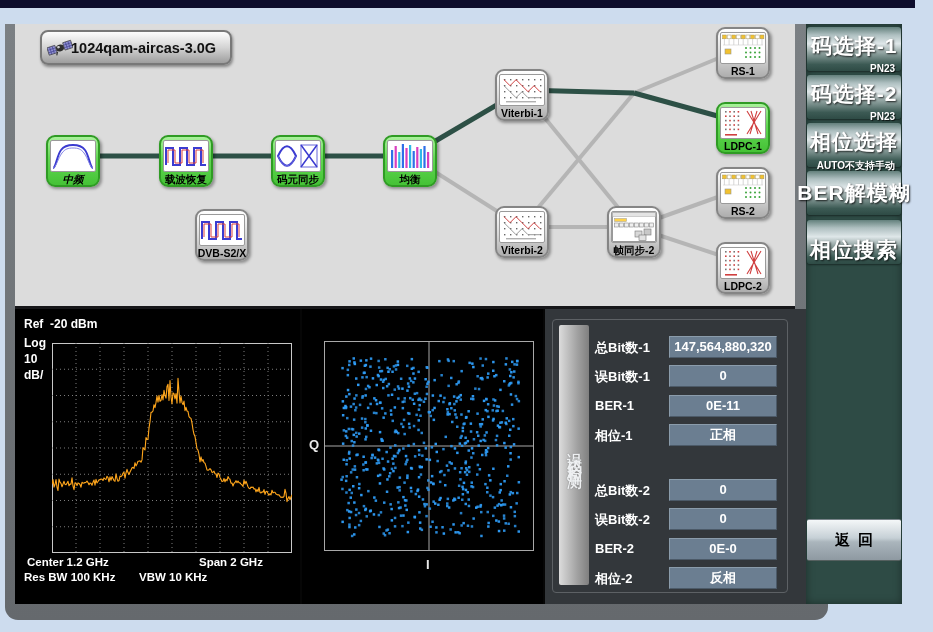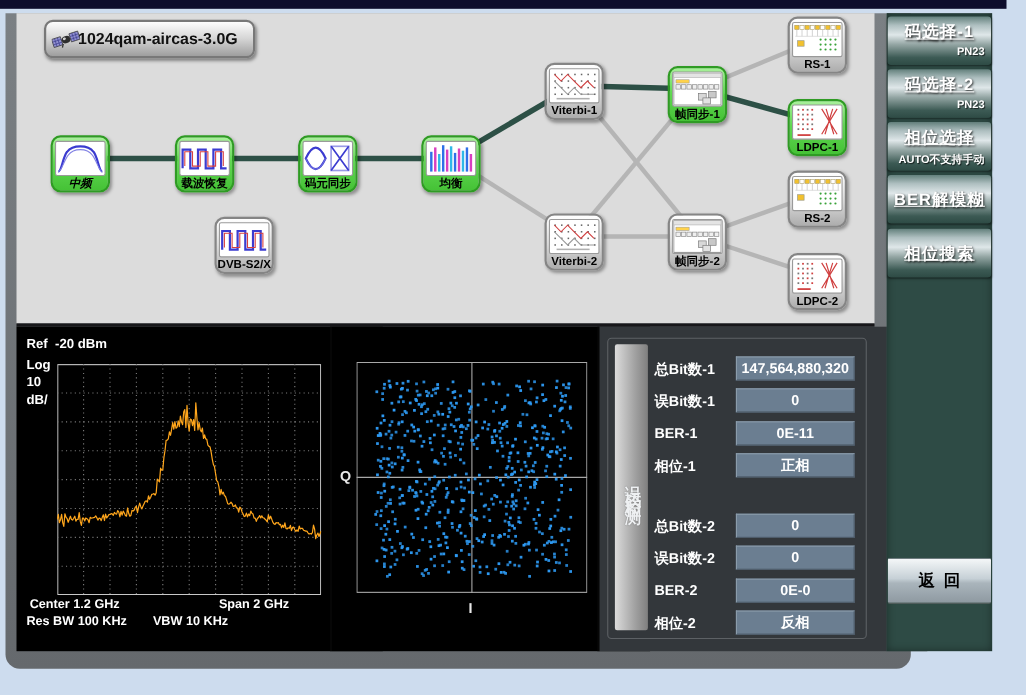--- a/index.html
+++ b/index.html
@@ -1,19 +1,19 @@
 <!DOCTYPE html>
 <html><head>
 <meta charset="utf-8">
 <style>
   html,body{margin:0;padding:0;width:933px;height:632px;overflow:hidden;
     background:#cddcee;font-family:"Liberation Sans","DejaVu Sans",sans-serif;}
   .abs{position:absolute;}
   .topbar{position:absolute;left:0;top:0;width:915px;height:8px;background:#0d0d2c;}
-  .window{position:absolute;left:5px;top:12px;width:823px;height:596px;
+  .window{position:absolute;left:5px;top:24px;width:823px;height:596px;
     background:linear-gradient(180deg,#7b8084,#65696d);border-radius:0 0 13px 13px;}
   .canvas{position:absolute;left:10px;top:0;width:780px;height:282px;background:#dcdcdc;overflow:hidden;}
   .hdiv{position:absolute;left:10px;top:282px;width:780px;height:3px;background:#17171a;}
   .panel{position:absolute;top:285px;height:295px;background:#000;overflow:hidden;padding-left:48px;}
   .spectrum{left:10px;width:285px;}
   .vdiv1{position:absolute;left:295px;top:285px;width:2px;height:295px;background:#060606;}
   .constellation{left:297px;width:241px;}
   .vdiv2{position:absolute;left:538px;top:285px;width:2px;height:295px;background:#060606;}
   .stats{left:540px;width:250px;background:#33373b;}
   .sidebar{position:absolute;left:801px;top:0;width:96px;height:580px;background:#2e4b45;
@@ -46,22 +46,22 @@
   .vbar span{writing-mode:vertical-rl;color:#eef0f2;font-size:15px;font-weight:bold;
     letter-spacing:7px;text-shadow:0 0 1px #555;}
   .st-lab{position:absolute;left:50px;color:#fff;font-weight:bold;font-size:13px;white-space:nowrap;}
   .st-val{position:absolute;left:124px;width:108px;height:22px;background:#6b7e91;
     border:1px solid;border-color:#8b9cab #4c5a68 #4c5a68 #8b9cab;box-sizing:border-box;
     color:#fff;font-weight:bold;font-size:13px;text-align:center;line-height:20px;white-space:nowrap;}
   
   .side-btn{position:absolute;left:1px;width:94px;height:44px;border-radius:3px;cursor:pointer;
     background:linear-gradient(180deg,#63807c 0%,#aebfc0 18%,#dfe7e9 38%,#93a5a3 58%,#3c5a54 85%,#2e4b45 100%);
     box-shadow:0 1px 2px rgba(0,0,0,.45);color:#fff;font-weight:bold;box-sizing:border-box;}
-  .side-btn .t{text-align:center;font-size:15px;margin-top:5px;letter-spacing:1px;
-    text-shadow:1px 1px 2px rgba(0,0,0,.8);white-space:nowrap;text-decoration:underline;}
+  .side-btn .t{text-align:center;font-size:21px;margin-top:5px;letter-spacing:1px;
+    text-shadow:1px 1px 2px rgba(0,0,0,.8);white-space:nowrap;}
   .side-btn .v{text-align:right;font-size:10px;padding-right:6px;margin-top:3px;
     text-shadow:1px 1px 1px rgba(0,0,0,.7);white-space:nowrap;overflow:hidden;}
   .side-btn.single{display:flex;align-items:center;justify-content:center;}
   .side-btn.single .t{margin-top:0;}
   .back-btn{position:absolute;left:1px;top:495px;width:94px;height:40px;cursor:pointer;
     background:linear-gradient(180deg,#f4f7f8 0%,#c6d0d6 45%,#aab5bc 55%,#8e99a1 100%);
     color:#000;font-weight:bold;font-size:15px;display:flex;align-items:center;justify-content:center;
     letter-spacing:8px;text-indent:8px;border-radius:2px;border-top:1px solid #788389;border-bottom:1px solid #55605f;}
 </style>
 </head>
@@ -176,39 +176,20 @@
             <rect x="16" y="22" width="1.4" height="1.4" fill="#666"></rect>
             <rect x="22" y="22" width="1.4" height="1.4" fill="#666"></rect>
             <rect x="28" y="22" width="1.4" height="1.4" fill="#666"></rect>
             <rect x="34" y="22" width="1.4" height="1.4" fill="#666"></rect>
             <rect x="40" y="22" width="1.4" height="1.4" fill="#666"></rect>
             <polyline points="4,4.7 10,10.7 16,4.7 22,10.7 28,16.7 34,10.7 40,16.7" fill="none" stroke="#d04040" stroke-width="1"></polyline>
             <polyline points="4,10.7 10,16.7 16,22.7 22,16.7 28,22.7 34,22.7 40,22.7" fill="none" stroke="#999" stroke-width="1"></polyline>
             <rect x="6" y="26" width="30" height="1.4" fill="#b0b0b0"></rect>
           </svg></span>
         <div class="lb">Viterbi-1</div>
-      </div>
-      <div class="node active" style="left: 592px; top: 48px;">
-        <span class="ic"><svg viewBox="0 0 44 30" width="44" height="30">
-            <rect x="0.5" y="0.5" width="43" height="29" fill="#fff" stroke="#999"></rect>
-            <rect x="0.5" y="0.5" width="43" height="4" fill="#e4e4e4" stroke="#aaa" stroke-width="0.5"></rect>
-            <rect x="2.5" y="6.5" width="12" height="3" fill="#ffd24a" stroke="#999" stroke-width="0.5"></rect>
-            <rect x="2.5" y="11" width="4" height="4" fill="#efefef" stroke="#888" stroke-width="0.6"></rect>
-            <rect x="7.5" y="11" width="4" height="4" fill="#efefef" stroke="#888" stroke-width="0.6"></rect>
-            <rect x="12.5" y="11" width="4" height="4" fill="#efefef" stroke="#888" stroke-width="0.6"></rect>
-            <rect x="17.5" y="11" width="4" height="4" fill="#efefef" stroke="#888" stroke-width="0.6"></rect>
-            <rect x="22.5" y="11" width="4" height="4" fill="#efefef" stroke="#888" stroke-width="0.6"></rect>
-            <rect x="27.5" y="11" width="4" height="4" fill="#efefef" stroke="#888" stroke-width="0.6"></rect>
-            <rect x="32.5" y="11" width="4" height="4" fill="#efefef" stroke="#888" stroke-width="0.6"></rect>
-            <rect x="37.5" y="11" width="4" height="4" fill="#efefef" stroke="#888" stroke-width="0.6"></rect>
-            <rect x="23" y="19" width="7" height="6" fill="#d8d8d8" stroke="#777" stroke-width="0.6"></rect>
-            <rect x="32" y="17" width="7" height="6" fill="#c8c8c8" stroke="#777" stroke-width="0.6"></rect>
-            <rect x="27" y="23" width="7" height="5.5" fill="#e2e2e2" stroke="#777" stroke-width="0.6"></rect>
-          </svg></span>
-        <div class="lb">帧同步-1</div>
       </div>
       <div class="node inactive" style="left: 701px; top: 3px;">
         <span class="ic"><svg viewBox="0 0 44 30" width="44" height="30">
             <rect x="1.5" y="2" width="3.8" height="3.8" fill="#f2c12e" stroke="#a89860" stroke-width="0.5"></rect>
             <rect x="6.2" y="2" width="3.8" height="3.8" fill="#ffffff" stroke="#a89860" stroke-width="0.5"></rect>
             <rect x="10.9" y="2" width="3.8" height="3.8" fill="#f2c12e" stroke="#a89860" stroke-width="0.5"></rect>
             <rect x="15.600000000000001" y="2" width="3.8" height="3.8" fill="#ffffff" stroke="#a89860" stroke-width="0.5"></rect>
             <rect x="20.3" y="2" width="3.8" height="3.8" fill="#f2c12e" stroke="#a89860" stroke-width="0.5"></rect>
             <rect x="25" y="2" width="3.8" height="3.8" fill="#ffffff" stroke="#a89860" stroke-width="0.5"></rect>
             <rect x="29.700000000000003" y="2" width="3.8" height="3.8" fill="#f2c12e" stroke="#a89860" stroke-width="0.5"></rect>
@@ -1119,20 +1100,20 @@
           <div class="t">码选择-2</div>
           <div class="v">PN23</div>
         </div>
         <div class="side-btn" style="top: 99px;">
           <div class="t">相位选择</div>
           <div class="v">AUTO不支持手动</div>
         </div>
         <div class="side-btn single" style="top: 147px;">
           <div class="t">BER解模糊</div>
         </div>
-        <div class="side-btn single" style="top: 196px;">
+        <div class="side-btn single" style="top: 196px; align-items: flex-end;">
           <div class="t">相位搜索</div>
         </div>
       </div>
     <div class="back-btn">返回</div>
   </div>
 
 </div>
 
 </body></html>

